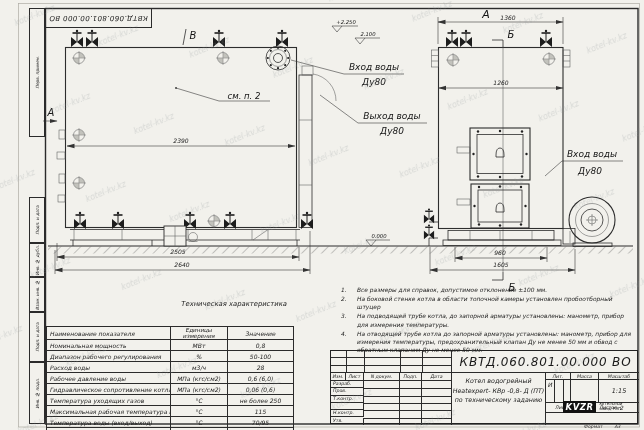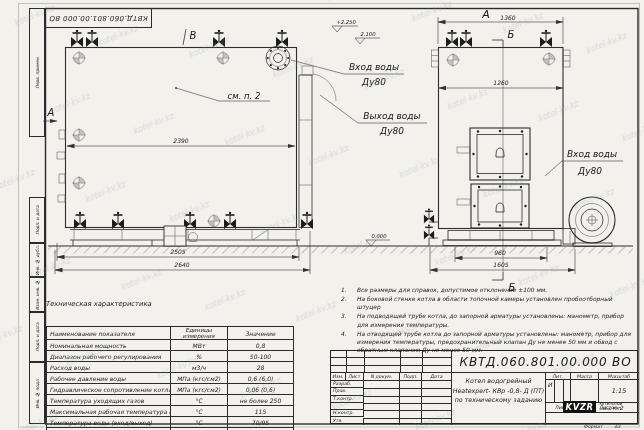--- a/index.html
+++ b/index.html
@@ -26,21 +26,21 @@
   .stamp{position:absolute;left:45px;top:8px;width:107px;height:20px;border:1.3px solid #2b2b2b;
         box-sizing:border-box;display:flex;align-items:center;justify-content:center;}
   .stamp span{transform:rotate(180deg);font:italic 7px "DejaVu Sans",sans-serif;letter-spacing:0.4px;color:#1a1a1a;}
   
   .notes{position:absolute;left:341px;top:286px;width:292px;color:#1c1c1c;}
   .note{display:flex;margin-bottom:1px;font:italic 5.9px/1.38 "DejaVu Sans",sans-serif;}
   .note .nnum{width:16px;flex:none;}
   .note .ntext{flex:1;}
   
   .spec{position:absolute;left:46px;top:300px;width:241px;color:#1c1c1c;}
-  .spec .stitle{text-align:left;font:italic 6.8px "DejaVu Sans",sans-serif;margin-bottom:18px;}
+  .spec .stitle{text-align:right;font:italic 6.8px "DejaVu Sans",sans-serif;margin-bottom:18px;}
   .spec table{border-collapse:collapse;width:241px;table-layout:fixed;}
   .spec th,.spec td{border:1px solid #2b2b2b;font:italic 6px "DejaVu Sans",sans-serif;
         font-weight:normal;padding:0;overflow:hidden;white-space:nowrap;}
   .spec thead tr{height:13px;}
   .spec tbody tr{height:11px;}
   .spec .c-name{width:120px;text-align:left;padding-left:3px;}
   .spec .c-units{width:56px;text-align:center;}
   .spec .c-value{width:65px;text-align:center;}
   .spec .units2{font-size:5.6px;line-height:1.1;}
   

